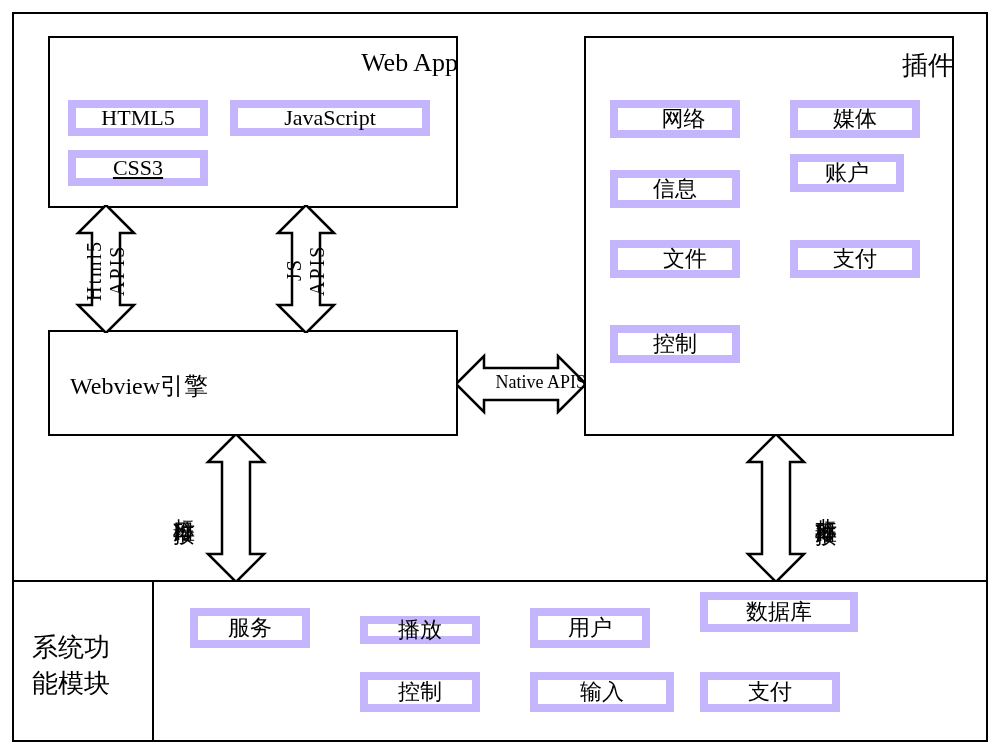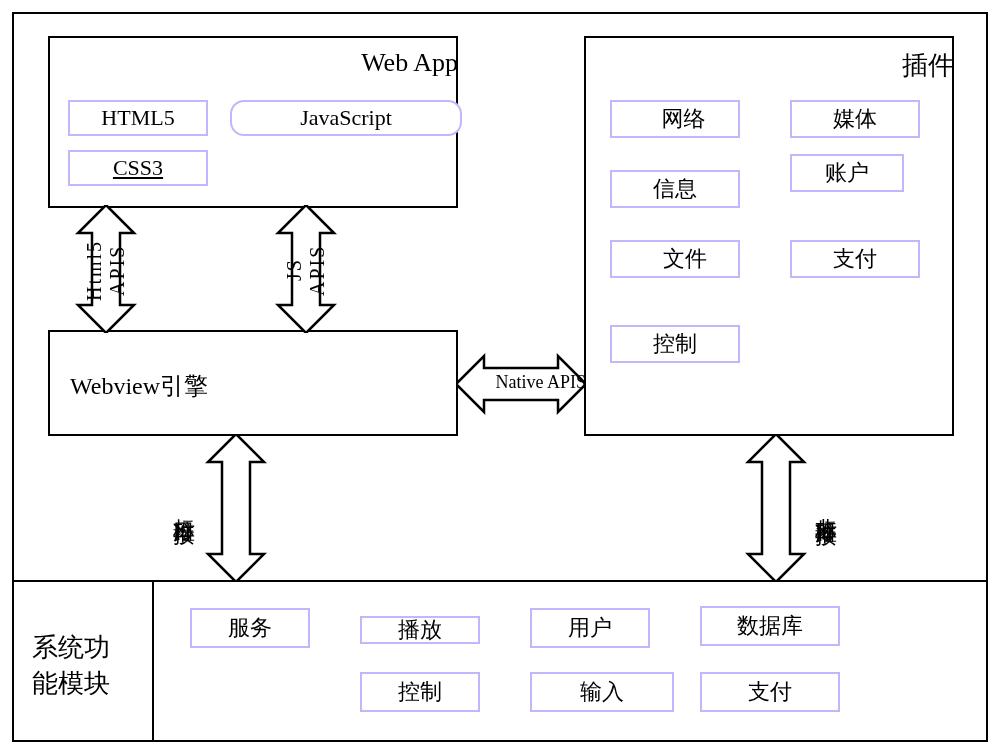--- a/index.html
+++ b/index.html
@@ -21,21 +21,21 @@
     background: #fff;
   }
   .label {
     position: absolute;
     text-align: right;
     font-size: 22px;
     white-space: nowrap;
   }
   .small-box {
     position: absolute;
-    border: 2px solid #c4b5fd;
+    border: 8px solid #c4b5fd;
     background: #fff;
     text-align: center;
     font-size: 22px;
     display: flex;
     align-items: center;
     justify-content: center;
     white-space: nowrap;
   }
   .vlabel {
     position: absolute;
@@ -60,21 +60,21 @@
 <div class="canvas">
 
   <div class="box" style="left:12px; top:12px; width:976px; height:730px;"></div>
 
   <div class="box" style="left:12px; top:580px; width:976px; height:0; border:0; border-top:2.5px solid #000;"></div>
   <div class="box" style="left:152px; top:580px; width:0; height:162px; border:0; border-left:2.5px solid #000;"></div>
 
   <div class="box" style="left:48px; top:36px; width:410px; height:172px;"></div>
   <div class="label" style="left:48px; top:48px; width:410px; font-size:26px;">Web App</div>
   <div class="small-box" style="left:68px; top:100px; width:140px; height:36px;">HTML5</div>
-  <div class="small-box" style="left:230px; top:100px; width:232px; height:36px;border-radius:14px;">JavaScript</div>
+  <div class="small-box" style="left:230px; top:100px; width:200px; height:36px;">JavaScript</div>
   <div class="small-box" style="left:68px; top:150px; width:140px; height:36px;text-decoration:underline;">CSS3</div>
 
   <div class="box" style="left:584px; top:36px; width:370px; height:400px;"></div>
   <div class="label" style="left:584px; top:48px; width:370px; font-size:26px;">插件</div>
   <div class="small-box" style="left:610px; top:100px; width:130px; height:38px;padding-left:17px;">网络</div>
   <div class="small-box" style="left:790px; top:100px; width:130px; height:38px;">媒体</div>
   <div class="small-box" style="left:610px; top:170px; width:130px; height:38px;">信息</div>
   <div class="small-box" style="left:790px; top:154px; width:114px; height:38px;">账户</div>
   <div class="small-box" style="left:610px; top:240px; width:130px; height:38px;padding-left:20px;">文件</div>
   <div class="small-box" style="left:790px; top:240px; width:130px; height:38px;">支付</div>
@@ -117,19 +117,19 @@
   </div>
 
   <div class="syslabel" style="left:32px; top:630px;">
     <span>系统功</span><br>
     <span>能模块</span>
   </div>
 
   <div class="small-box" style="left:190px; top:608px; width:120px; height:40px;text-align:right;">服务</div>
   <div class="small-box" style="left:360px; top:608px; width:120px; height:28px;margin-top:8px;">播放</div>
   <div class="small-box" style="left:530px; top:608px; width:120px; height:40px;">用户</div>
-  <div class="small-box" style="left:700px; top:606px; width:140px; height:40px;">数据库</div>
+  <div class="small-box" style="left:700px; top:592px; width:158px; height:40px;">数据库</div>
 
   <div class="small-box" style="left:360px; top:672px; width:120px; height:40px;">控制</div>
   <div class="small-box" style="left:530px; top:672px; width:144px; height:40px;">输入</div>
   <div class="small-box" style="left:700px; top:672px; width:140px; height:40px;">支付</div>
 
 </div>
 
 </body></html>

